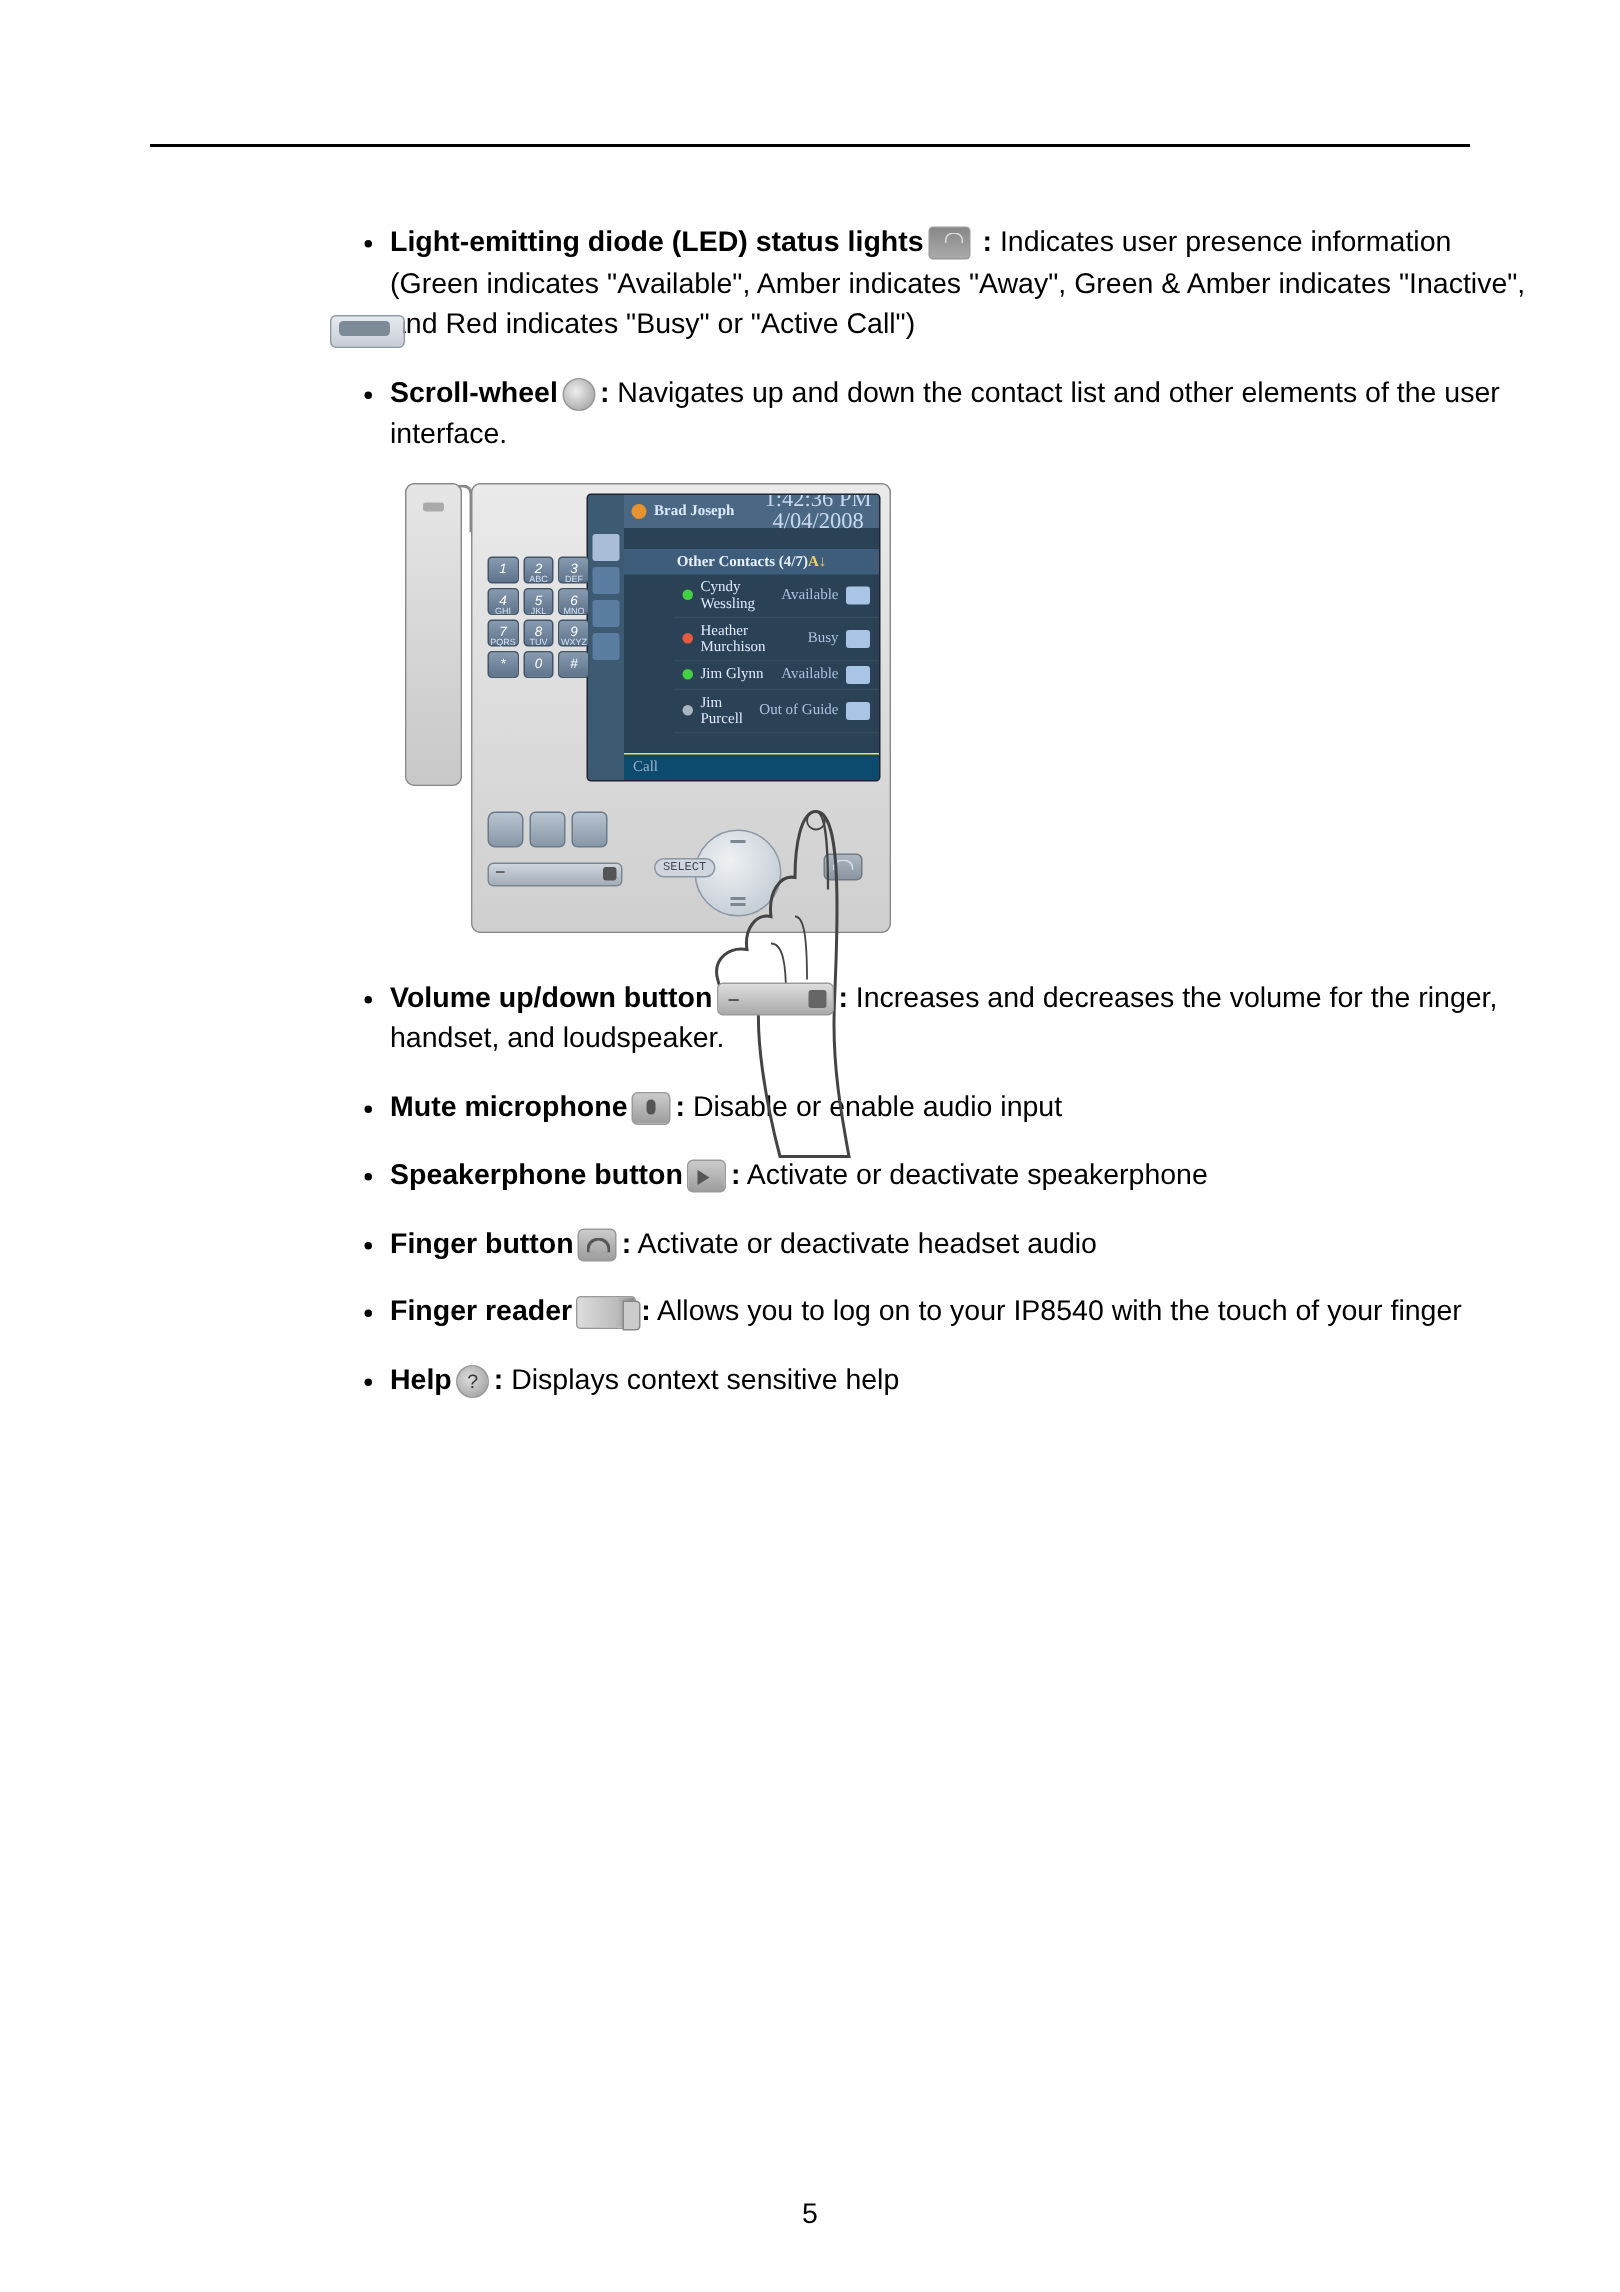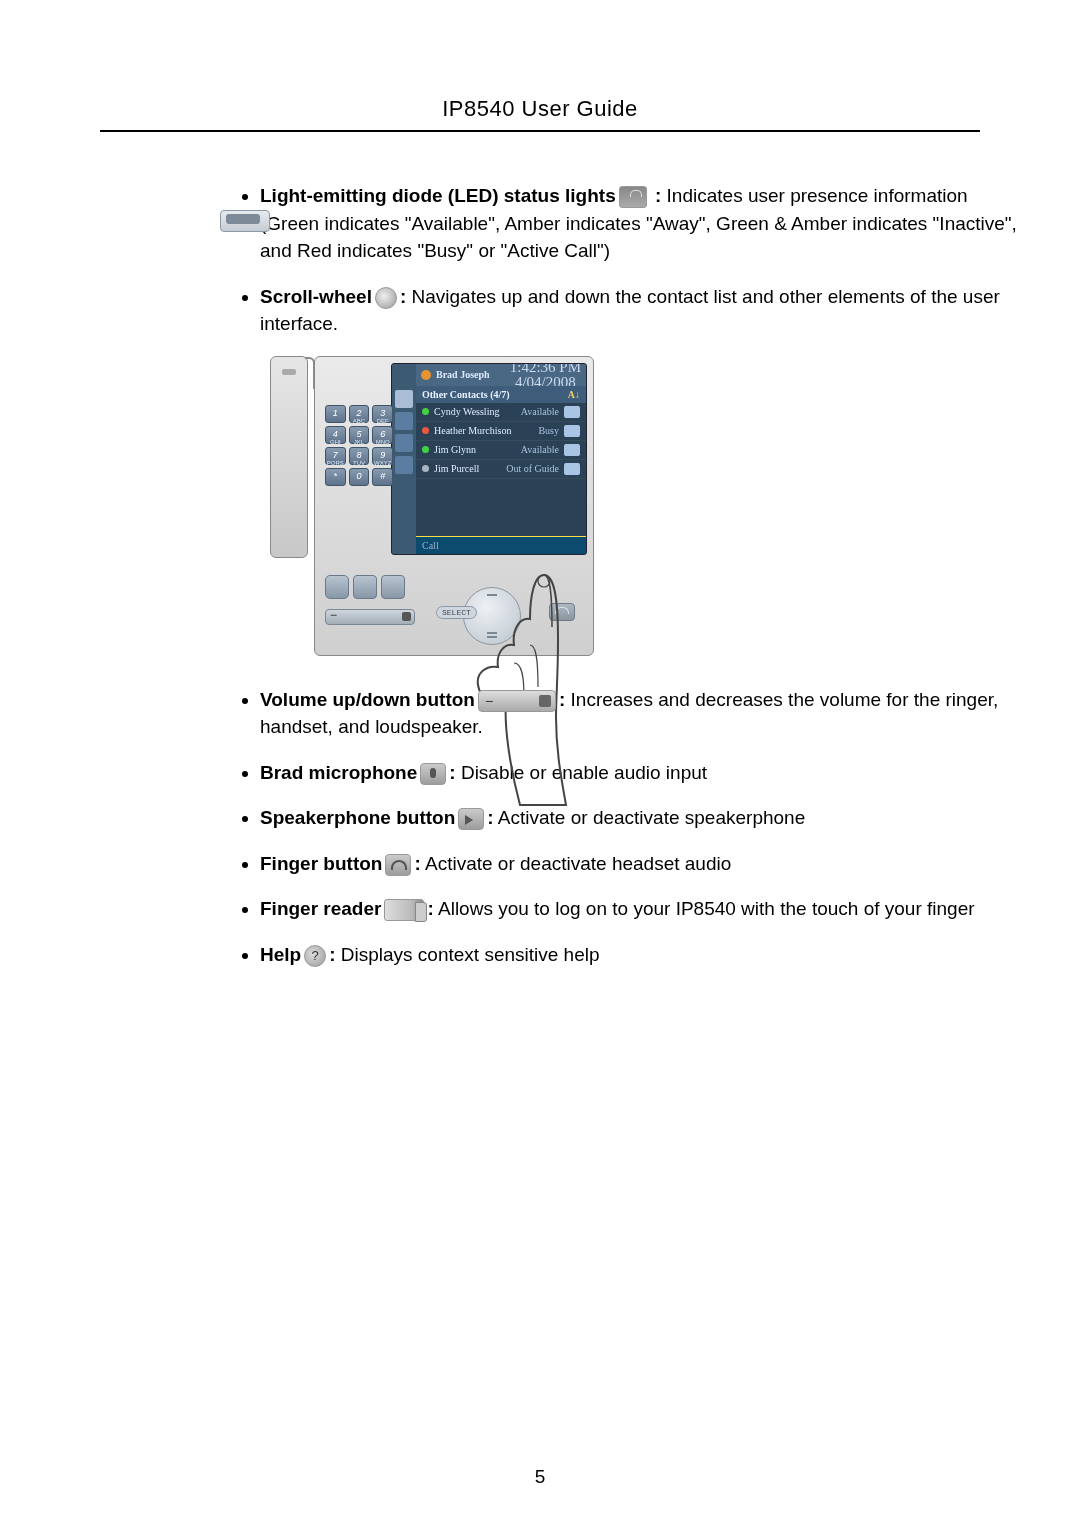--- a/index.html
+++ b/index.html
@@ -251,29 +251,31 @@
     font-size: 10px;
     white-space: nowrap;
   }
   .screen-top .time {
     font-size: 15px; color: #cad9ee; text-align: center; line-height: 1;
   }
   .screen-header {
     background: #3e5d7a;
     padding: 3px 6px;
     display: flex;
-    justify-content: space-between;
+    justify-content: center;
     font-size: 10px;
     font-weight: bold;
+    margin-top: 14px;
   }
   .screen-header .sort {
     color: #f3cf6a;
   }
   .contact-list {
     flex: 1;
+    margin-left: 33px;
   }
   .contact-row {
     display: flex;
     align-items: center;
     padding: 3px 6px;
     font-size: 10px;
     border-bottom: 1px solid rgba(255,255,255,0.05);
   }
   .presence-dot {
     width: 7px; height: 7px; border-radius: 50%;
@@ -448,21 +450,20 @@
     bottom: 40px;
     text-align: center;
     font-size: 19px;
   }
 </style>
 </head>
 <body>
 
 <div class="page">
 
-  <div class="header-title">IP8540 User Guide</div>
   <hr class="header-hr">
 
   <ul class="bullets">
     <li>
       <span class="label">Light-emitting diode (LED) status lights</span><span class="inline-icon icon-led"></span><span class="colon"> :</span><span> Indicates user presence information (Green indicates "Available", Amber indicates "Away", Green &amp; Amber indicates "Inactive", and Red indicates "Busy" or "Active Call")</span>
     </li>
     <li>
       <span class="label">Scroll-wheel</span><span class="inline-icon icon-scroll"></span><span class="colon">:</span><span> Navigates up and down the contact list and other elements of the user interface.</span>
     </li>
   </ul>
@@ -564,21 +565,21 @@
     <div class="finger-reader">
       <div class="slot"></div>
     </div>
   </div>
 
   <ul class="bullets">
     <li>
       <span class="label">Volume up/down button</span><span class="inline-icon icon-volume"></span><span class="colon">:</span><span> Increases and decreases the volume for the ringer, handset, and loudspeaker.</span>
     </li>
     <li>
-      <span class="label">Brad microphone</span><span class="inline-icon icon-mute"></span><span class="colon">:</span><span> Disable or enable audio input</span>
+      <span class="label">Mute microphone</span><span class="inline-icon icon-mute"></span><span class="colon">:</span><span> Disable or enable audio input</span>
     </li>
     <li>
       <span class="label">Speakerphone button</span><span class="inline-icon icon-speaker"></span><span class="colon">:</span><span>  Activate or deactivate speakerphone</span>
     </li>
     <li>
       <span class="label">Finger button</span><span class="inline-icon icon-headset"></span><span class="colon">:</span><span>  Activate or deactivate headset audio</span>
     </li>
     <li>
       <span class="label">Finger reader</span><span class="inline-icon icon-finger"></span><span class="colon">:</span><span>  Allows you to log on to your IP8540 with the touch of your finger</span>
     </li>

